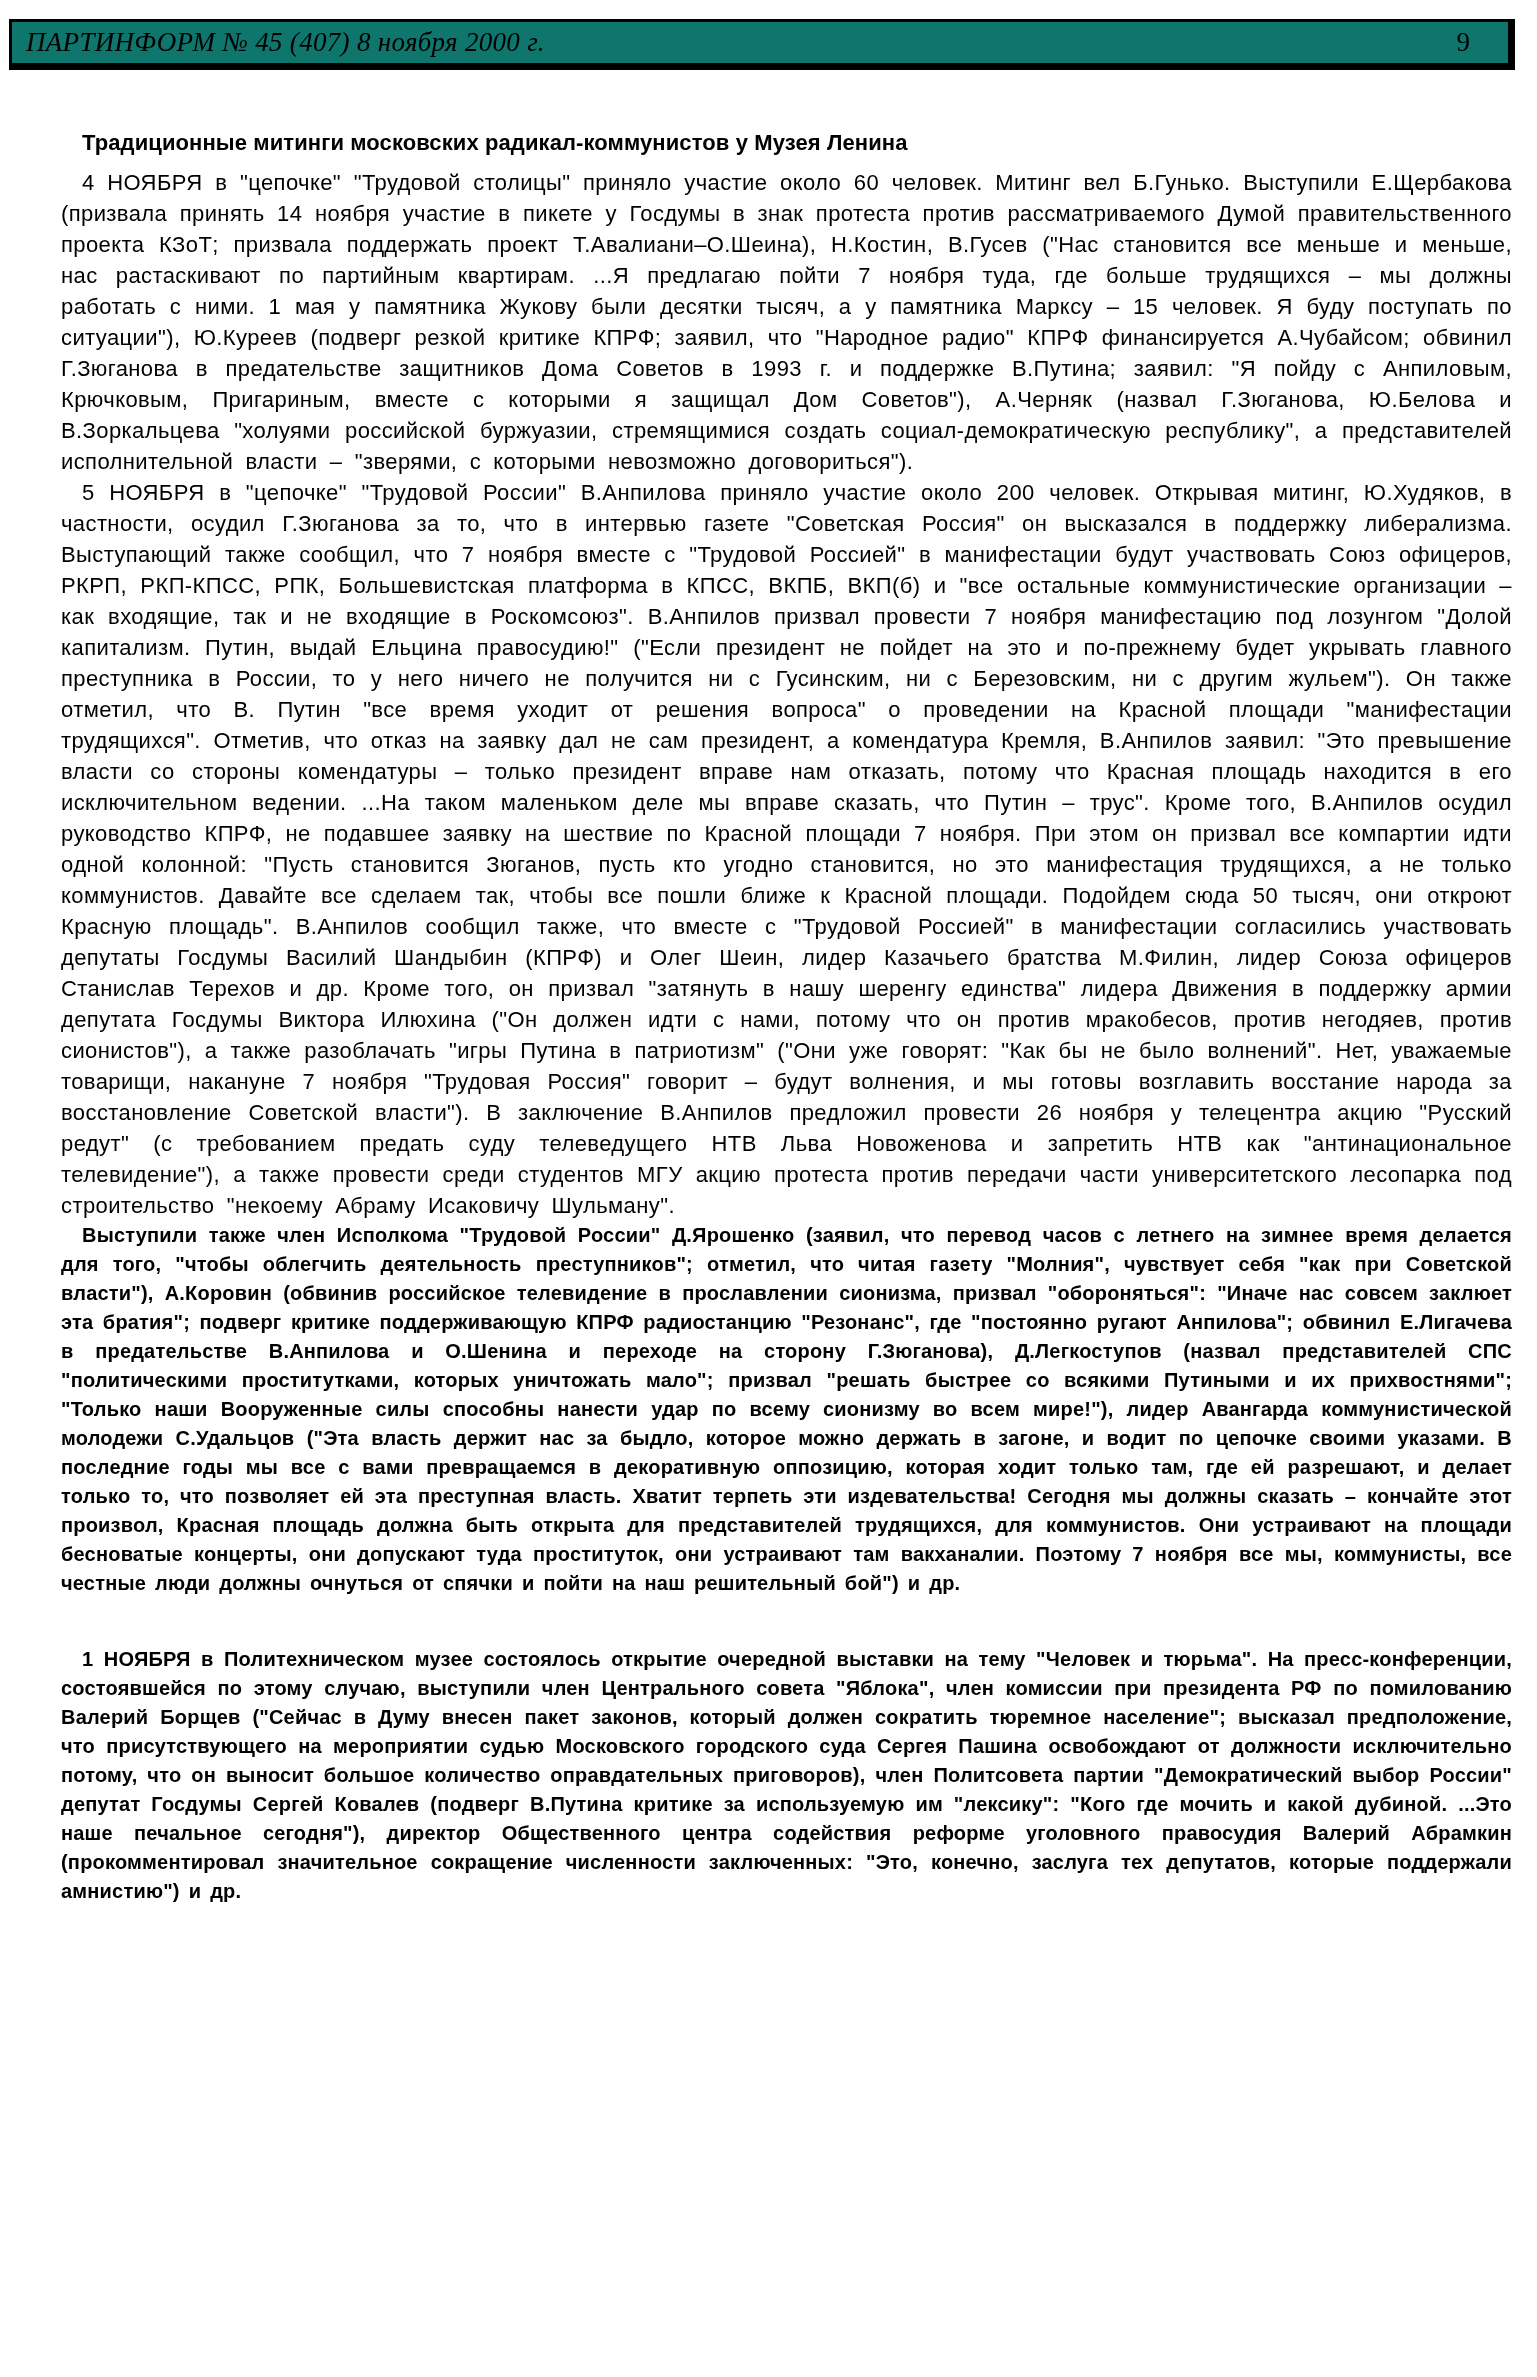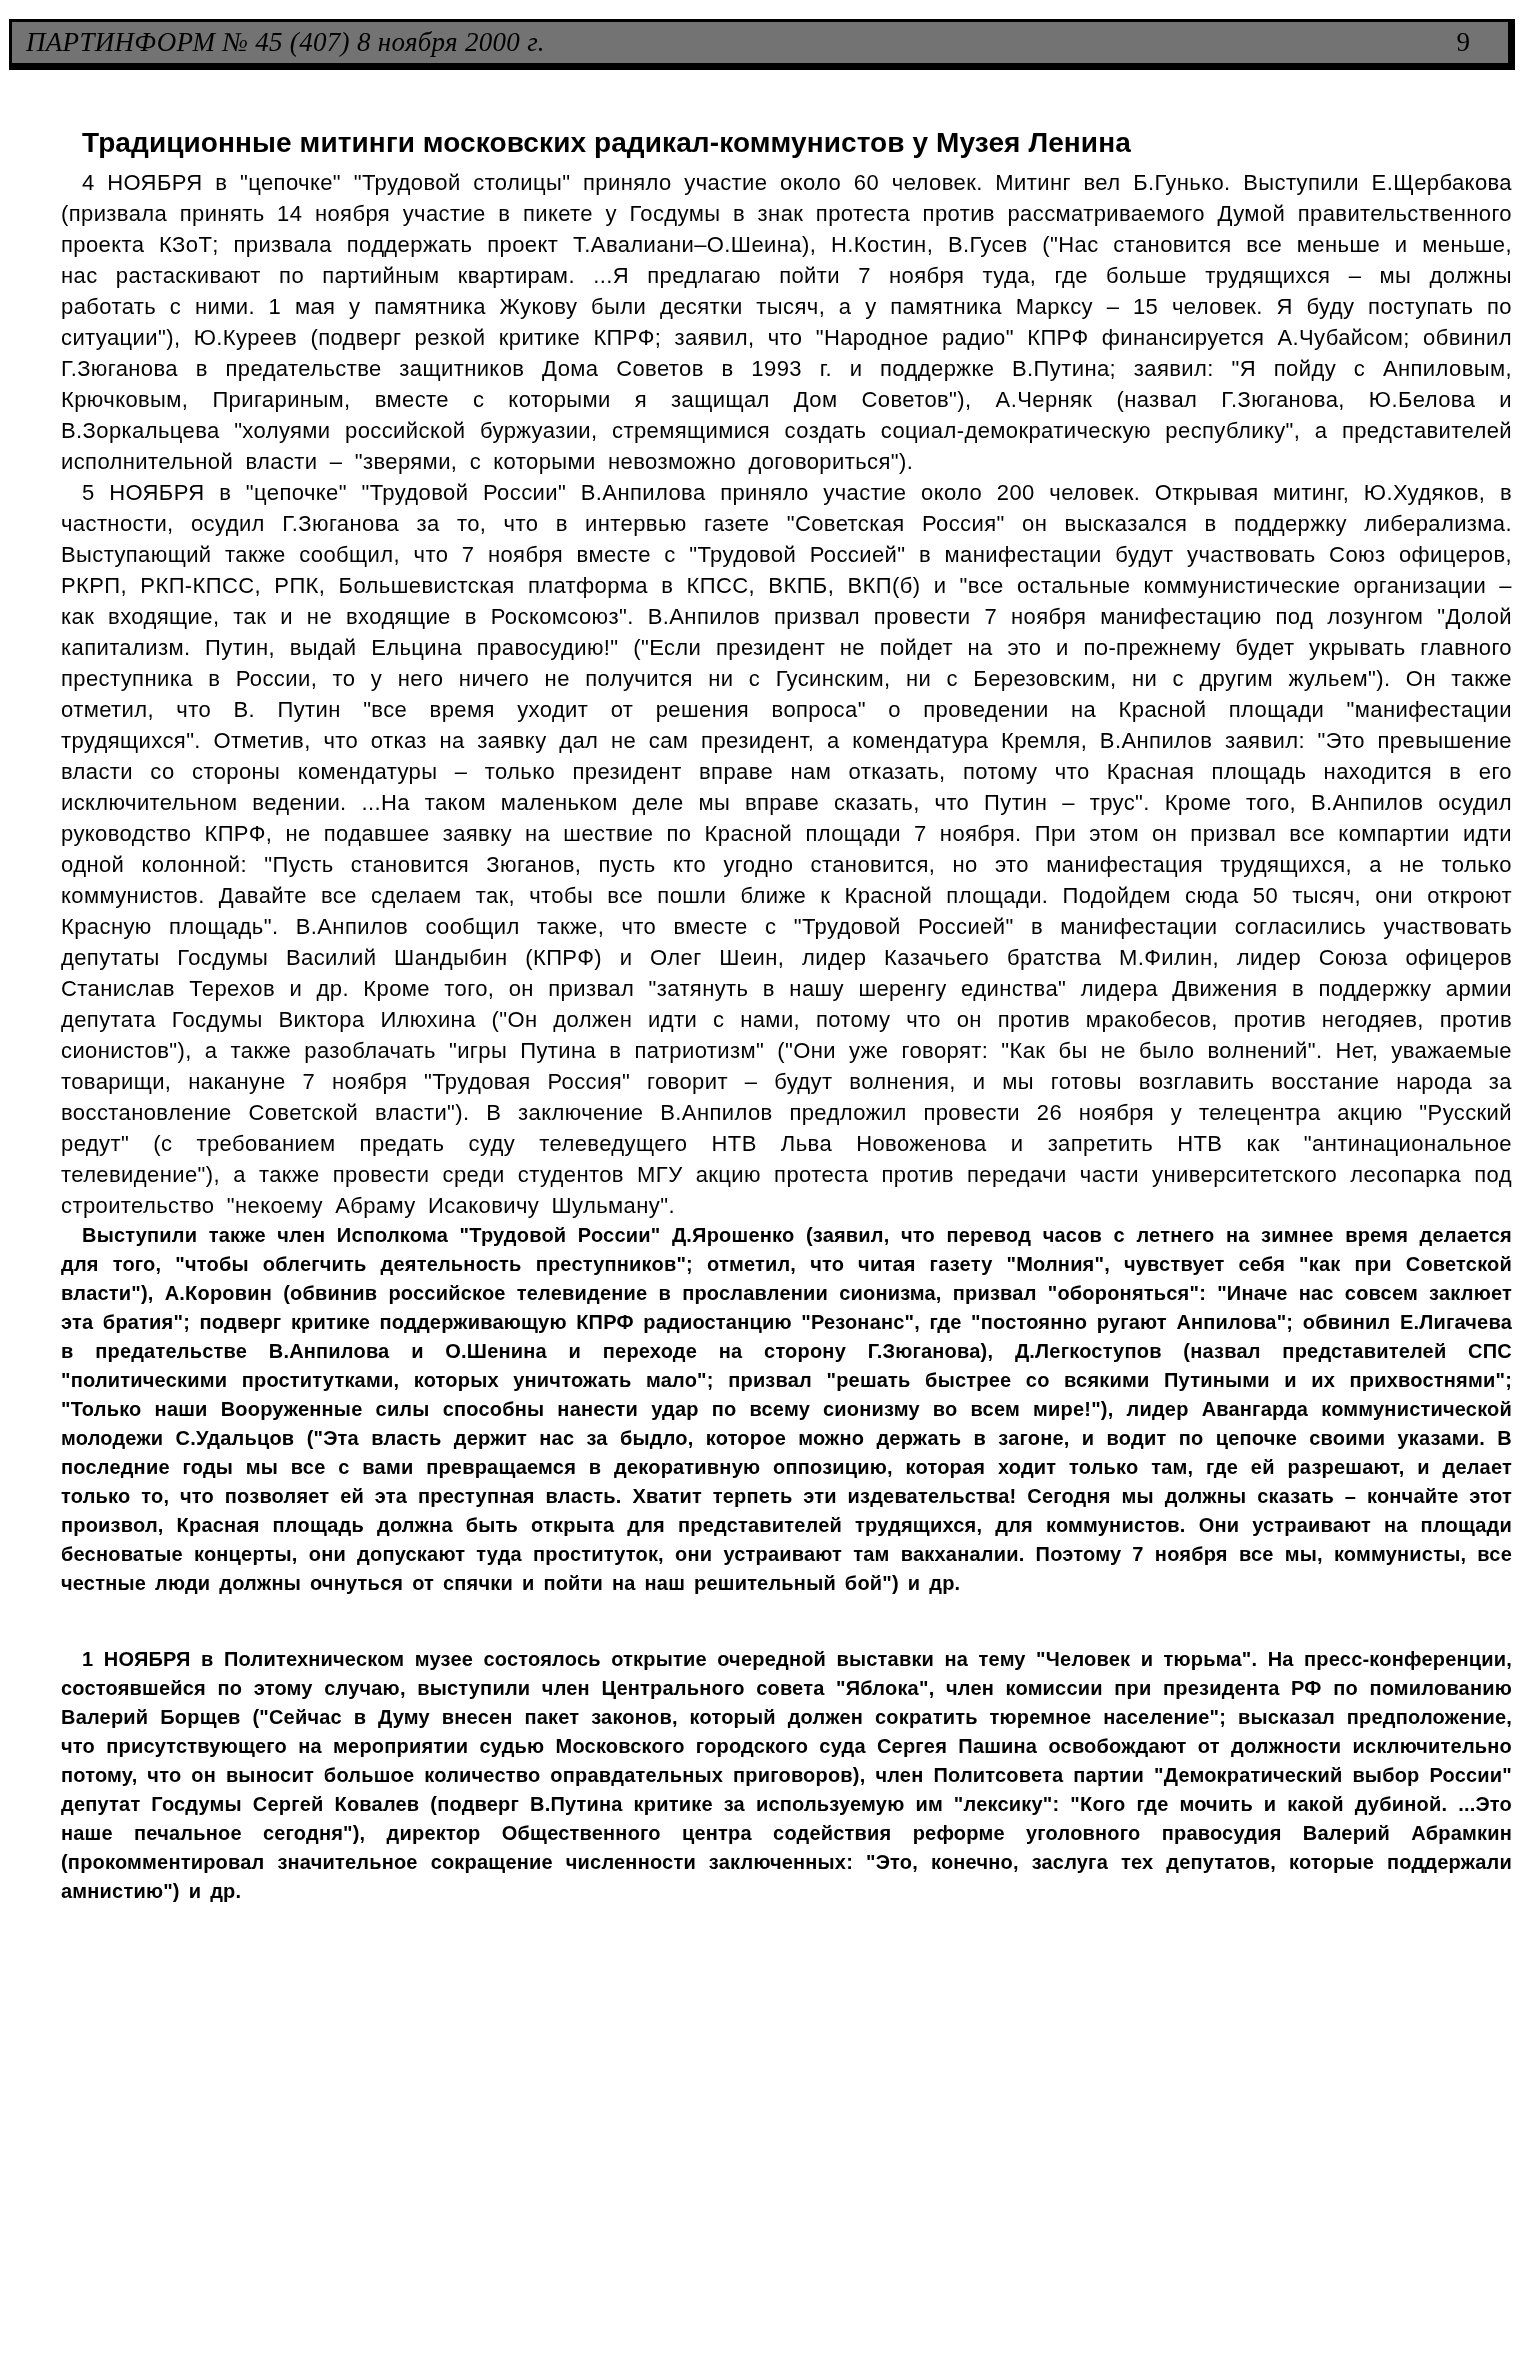--- a/index.html
+++ b/index.html
@@ -24,21 +24,21 @@
     width: 1506px;
     height: 51px;
     box-sizing: border-box;
     border: 3.2px solid #000000;
     border-right-width: 7px;
     border-bottom-width: 7px;
     display: flex;
     align-items: center;
     justify-content: space-between;
     padding: 0 38px 0 14px;
-    background: #737373;
+    background: #0f766e;
   }
   .masthead .journal {
     font-family: "Liberation Serif", serif;
     font-style: italic;
     font-size: 27px;
     letter-spacing: 0.3px;
     white-space: nowrap;
   }
   .masthead .pagenum {
     font-family: "Liberation Serif", serif;
@@ -48,21 +48,21 @@
   
   .article {
     position: absolute;
     left: 61px;
     top: 128px;
     width: 1451px;
   }
   .title {
     margin: 0 0 9px 0;
     text-indent: 21px;
-    font-size: 28px;
+    font-size: 22px;
     font-weight: bold;
     line-height: 29.5px;
     letter-spacing: 0.1px;
   }
   .para {
     margin: 0;
     text-align: justify;
     text-indent: 21px;
   }
   .para.regular {

